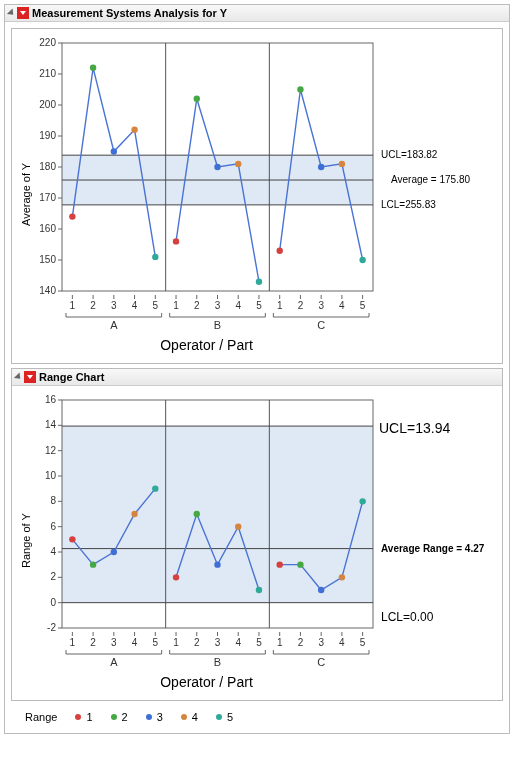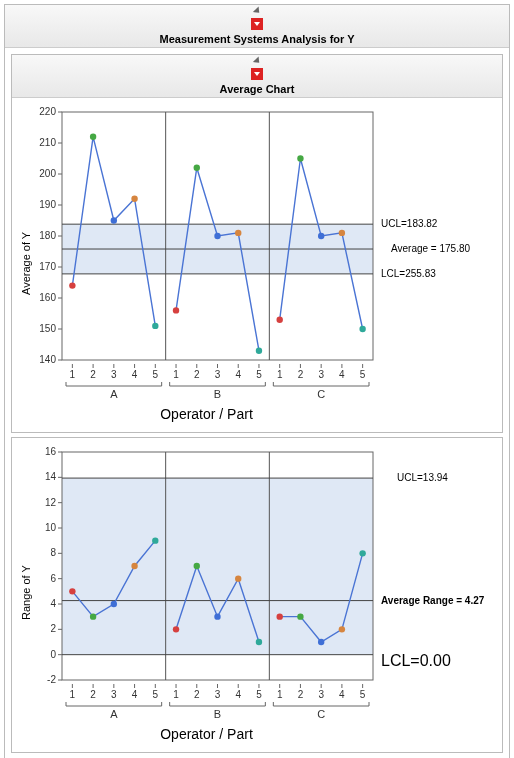--- a/index.html
+++ b/index.html
@@ -16,21 +16,20 @@
     margin-bottom: 4px;
   }
   .section-header {
     background: linear-gradient(#f8f8f8, #e8e8e8);
     padding: 2px 4px;
     border-bottom: 1px solid #ccc;
     display: flex;
     align-items: center;
     gap: 3px;
     font-weight: bold;
-    flex-direction: column;
   }
   .disclosure {
     width: 0; height: 0;
     border-left: 5px solid #666;
     border-top: 4px solid transparent;
     border-bottom: 4px solid transparent;
     transform: rotate(45deg);
     display: inline-block;
   }
   .red-menu {
@@ -85,25 +84,20 @@
 
 <div class="section">
   <div class="section-header">
     <span class="disclosure"></span>
     <span class="red-menu"></span>
     <span>Measurement Systems Analysis for Y</span>
   </div>
   <div class="section-body">
 
     <div class="section">
-      <div class="section-header">
-        <span class="disclosure"></span>
-        <span class="red-menu"></span>
-        <span>Average Chart</span>
-      </div>
       <div class="section-body">
         <div class="chart-wrap">
           <div class="ylabel">Average of Y</div>
           <div class="plot-block">
             <svg id="avg-svg" width="345" height="260">
                 <rect x="28" y="120.15800000000002" width="311" height="49.72399999999996" fill="#dbe5f4" opacity="0.9"></rect>
                 <rect x="28" y="8" width="311" height="248" fill="none" stroke="#666" stroke-width="1"></rect>
                 <line x1="131.66666666666669" y1="8" x2="131.66666666666669" y2="256" stroke="#555" stroke-width="1"></line>
                 <line x1="235.33333333333334" y1="8" x2="235.33333333333334" y2="256" stroke="#555" stroke-width="1"></line>
                 <line x1="24" y1="256" x2="28" y2="256" stroke="#666"></line>
@@ -195,20 +189,25 @@
           <div id="avg-annot" class="annot" style="position: relative; width: 110px; height: 260px;">
               <div style="position: absolute; left: 2px; top: 114.158px; font-size: 10px; white-space: nowrap;">UCL=183.82</div>
               <div style="position: absolute; left: 12px; top: 139.02px; font-size: 10px; white-space: nowrap;">Average = 175.80</div>
               <div style="position: absolute; left: 2px; top: 163.882px; font-size: 10px; white-space: nowrap;">LCL=255.83</div>
             </div>
         </div>
       </div>
     </div>
 
     <div class="section">
+      <div class="section-header">
+        <span class="disclosure"></span>
+        <span class="red-menu"></span>
+        <span>Range Chart</span>
+      </div>
       <div class="section-body">
         <div class="chart-wrap">
           <div class="ylabel">Range of Y</div>
           <div class="plot-block">
             <svg id="range-svg" width="345" height="240">
                 <rect x="28" y="34.093333333333334" width="311" height="176.57333333333332" fill="#dbe5f4" opacity="0.9"></rect>
                 <rect x="28" y="8" width="311" height="228" fill="none" stroke="#666" stroke-width="1"></rect>
                 <line x1="131.66666666666669" y1="8" x2="131.66666666666669" y2="236" stroke="#555" stroke-width="1"></line>
                 <line x1="235.33333333333334" y1="8" x2="235.33333333333334" y2="236" stroke="#555" stroke-width="1"></line>
                 <line x1="24" y1="236" x2="28" y2="236" stroke="#666"></line>
@@ -293,30 +292,30 @@
                 <line x1="328.6333333333333" y1="0" x2="328.6333333333333" y2="4" stroke="#666"></line>
                 <text x="328.6333333333333" y="14" text-anchor="middle" font-size="10" fill="#333">5</text>
                 <line x1="239.33333333333334" y1="18" x2="239.33333333333334" y2="22" stroke="#666"></line>
                 <line x1="335" y1="18" x2="335" y2="22" stroke="#666"></line>
                 <line x1="239.33333333333334" y1="22" x2="335" y2="22" stroke="#666"></line>
                 <text x="287.1666666666667" y="34" text-anchor="middle" font-size="11" fill="#333">C</text>
               </svg>
             <div class="xlabel">Operator / Part</div>
           </div>
           <div id="range-annot" class="annot" style="position: relative; width: 110px; height: 240px;">
-              <div style="position: absolute; left: 18px; top: 28.0933px; font-size: 10px; white-space: nowrap;">UCL=13.94</div>
+              <div style="position: absolute; left: 0; top: 28.0933px; font-size: 14px; white-space: nowrap;">UCL=13.94</div>
               <div style="position: absolute; left: 2px; top: 150.58px; font-size: 10px; white-space: nowrap; font-weight: bold;">Average Range = 4.27</div>
-              <div style="position: absolute; left: 2px; top: 208px; font-size: 16px; white-space: nowrap;">LCL=0.00</div>
+              <div style="position: absolute; left: 2px; top: 218px; font-size: 12px; white-space: nowrap;">LCL=0.00</div>
             </div>
         </div>
       </div>
     </div>
 
     <div class="legend-row">
-      <span>Part</span>
+      <span>Range</span>
       <div class="legend-items" id="legend-items">
           <span class="lg-item">
             <span class="dot" style="background: rgb(214, 64, 63);"></span>
             <span>1</span>
           </span>
           <span class="lg-item">
             <span class="dot" style="background: rgb(69, 168, 67);"></span>
             <span>2</span>
           </span>
           <span class="lg-item">

